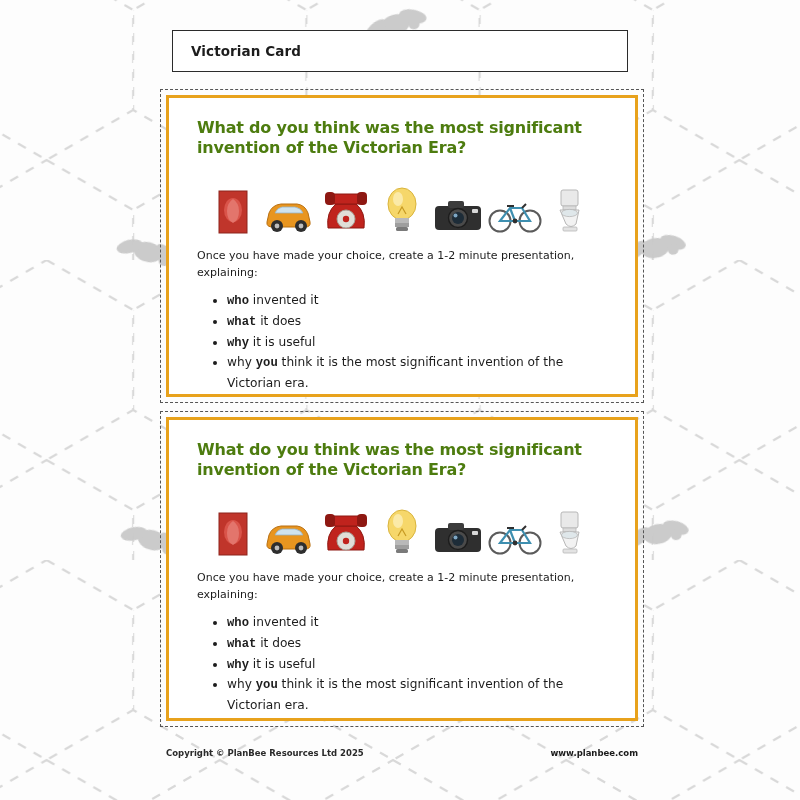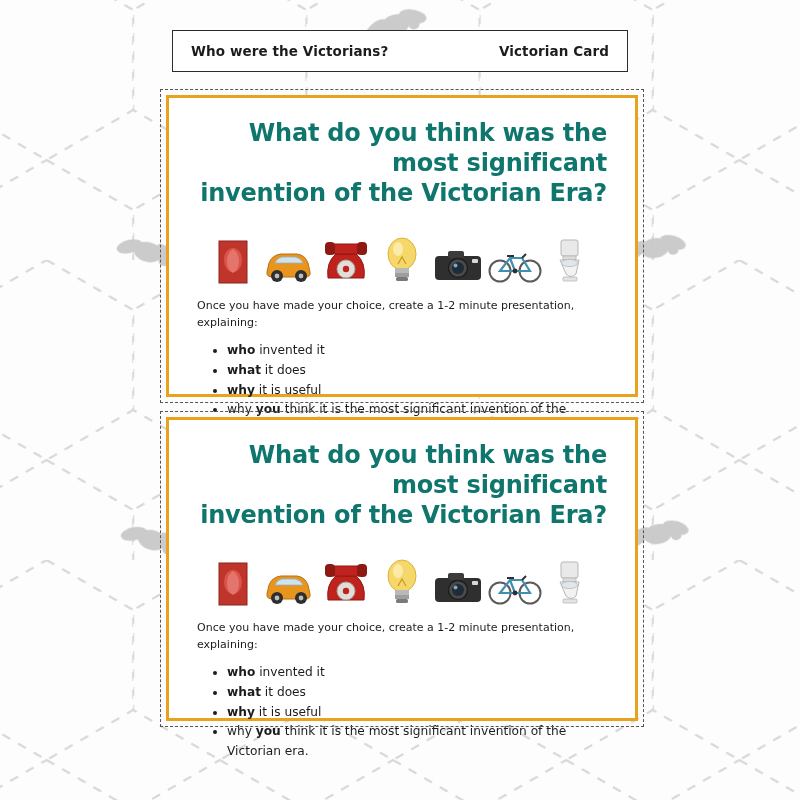--- a/index.html
+++ b/index.html
@@ -69,25 +69,25 @@
     outline: 1.5px dashed #555;
     outline-offset: 5px;
   }
   .card.one { top: 95px; height: 302px; }
   .card.two { top: 417px; height: 304px; }
 
   .card-inner {
     padding: 16px 22px 10px 22px;
   }
   .q-title {
-    text-align: right;
-    font-family: "DejaVu Sans", sans-serif;
-    font-size: 24px;
+    text-align: left;
+    font-family: "DejaVu Sans", sans-serif;
+    font-size: 16px;
     font-weight: bold;
-    color: #0f766e;
+    color: #4d7c0f;
     line-height: 1.25;
     letter-spacing: -0.2px;
     margin: 4px 6px 0 6px;
   }
 
   
   .icons {
     display: flex;
     align-items: flex-end;
     justify-content: space-between;
@@ -113,21 +113,21 @@
     margin: 10px 0 0 0;
     padding-left: 36px;
     list-style: disc;
   }
   ul.bullets li {
     font-family: "DejaVu Sans", sans-serif;
     font-size: 12.2px;
     color: #1c1c1c;
     line-height: 1.62;
   }
-  ul.bullets li b { font-weight: bold; }
+  ul.bullets li b { font-weight: bold; font-family: Liberation Mono, monospace; }
 
   
   .footer {
     position: absolute;
     left: 166px;
     top: 748px;
     width: 472px;
     display: flex;
     justify-content: space-between;
     align-items: center;
@@ -194,21 +194,20 @@
         <ellipse cx="-15" cy="-9" rx="12" ry="6" transform="rotate(-28)"></ellipse>
         <ellipse cx="14" cy="-10" rx="12" ry="6" transform="rotate(28)"></ellipse>
         <circle cx="16" cy="4" r="5"></circle>
       </g>
     </g>
   </svg>
 
   <div class="sheet">
 
     <div class="header">
-      <div class="header-title">Who were the Victorians?</div>
       <div class="header-right">Victorian Card</div>
     </div>
 
     <div class="card one">
       <div class="card-inner">
         <div class="q-title">
           <div><span>What do you think was the most significant</span></div>
           <div><span>invention of the Victorian Era?</span></div>
         </div>
 
@@ -380,15 +379,19 @@
 
         <ul class="bullets">
           <li><b>who</b><span> invented it</span></li>
           <li><b>what</b><span> it does</span></li>
           <li><b>why</b><span> it is useful</span></li>
           <li><span>why </span><b>you</b><span> think it is the most significant invention of the Victorian era.</span></li>
         </ul>
       </div>
     </div>
 
+    <div class="footer">
+      <div class="footer-left">Copyright © PlanBee Resources Ltd 2025</div>
+      <div class="footer-right">www.planbee.com</div>
+    </div>
 
   </div>
 </div>
 
 </body></html>

